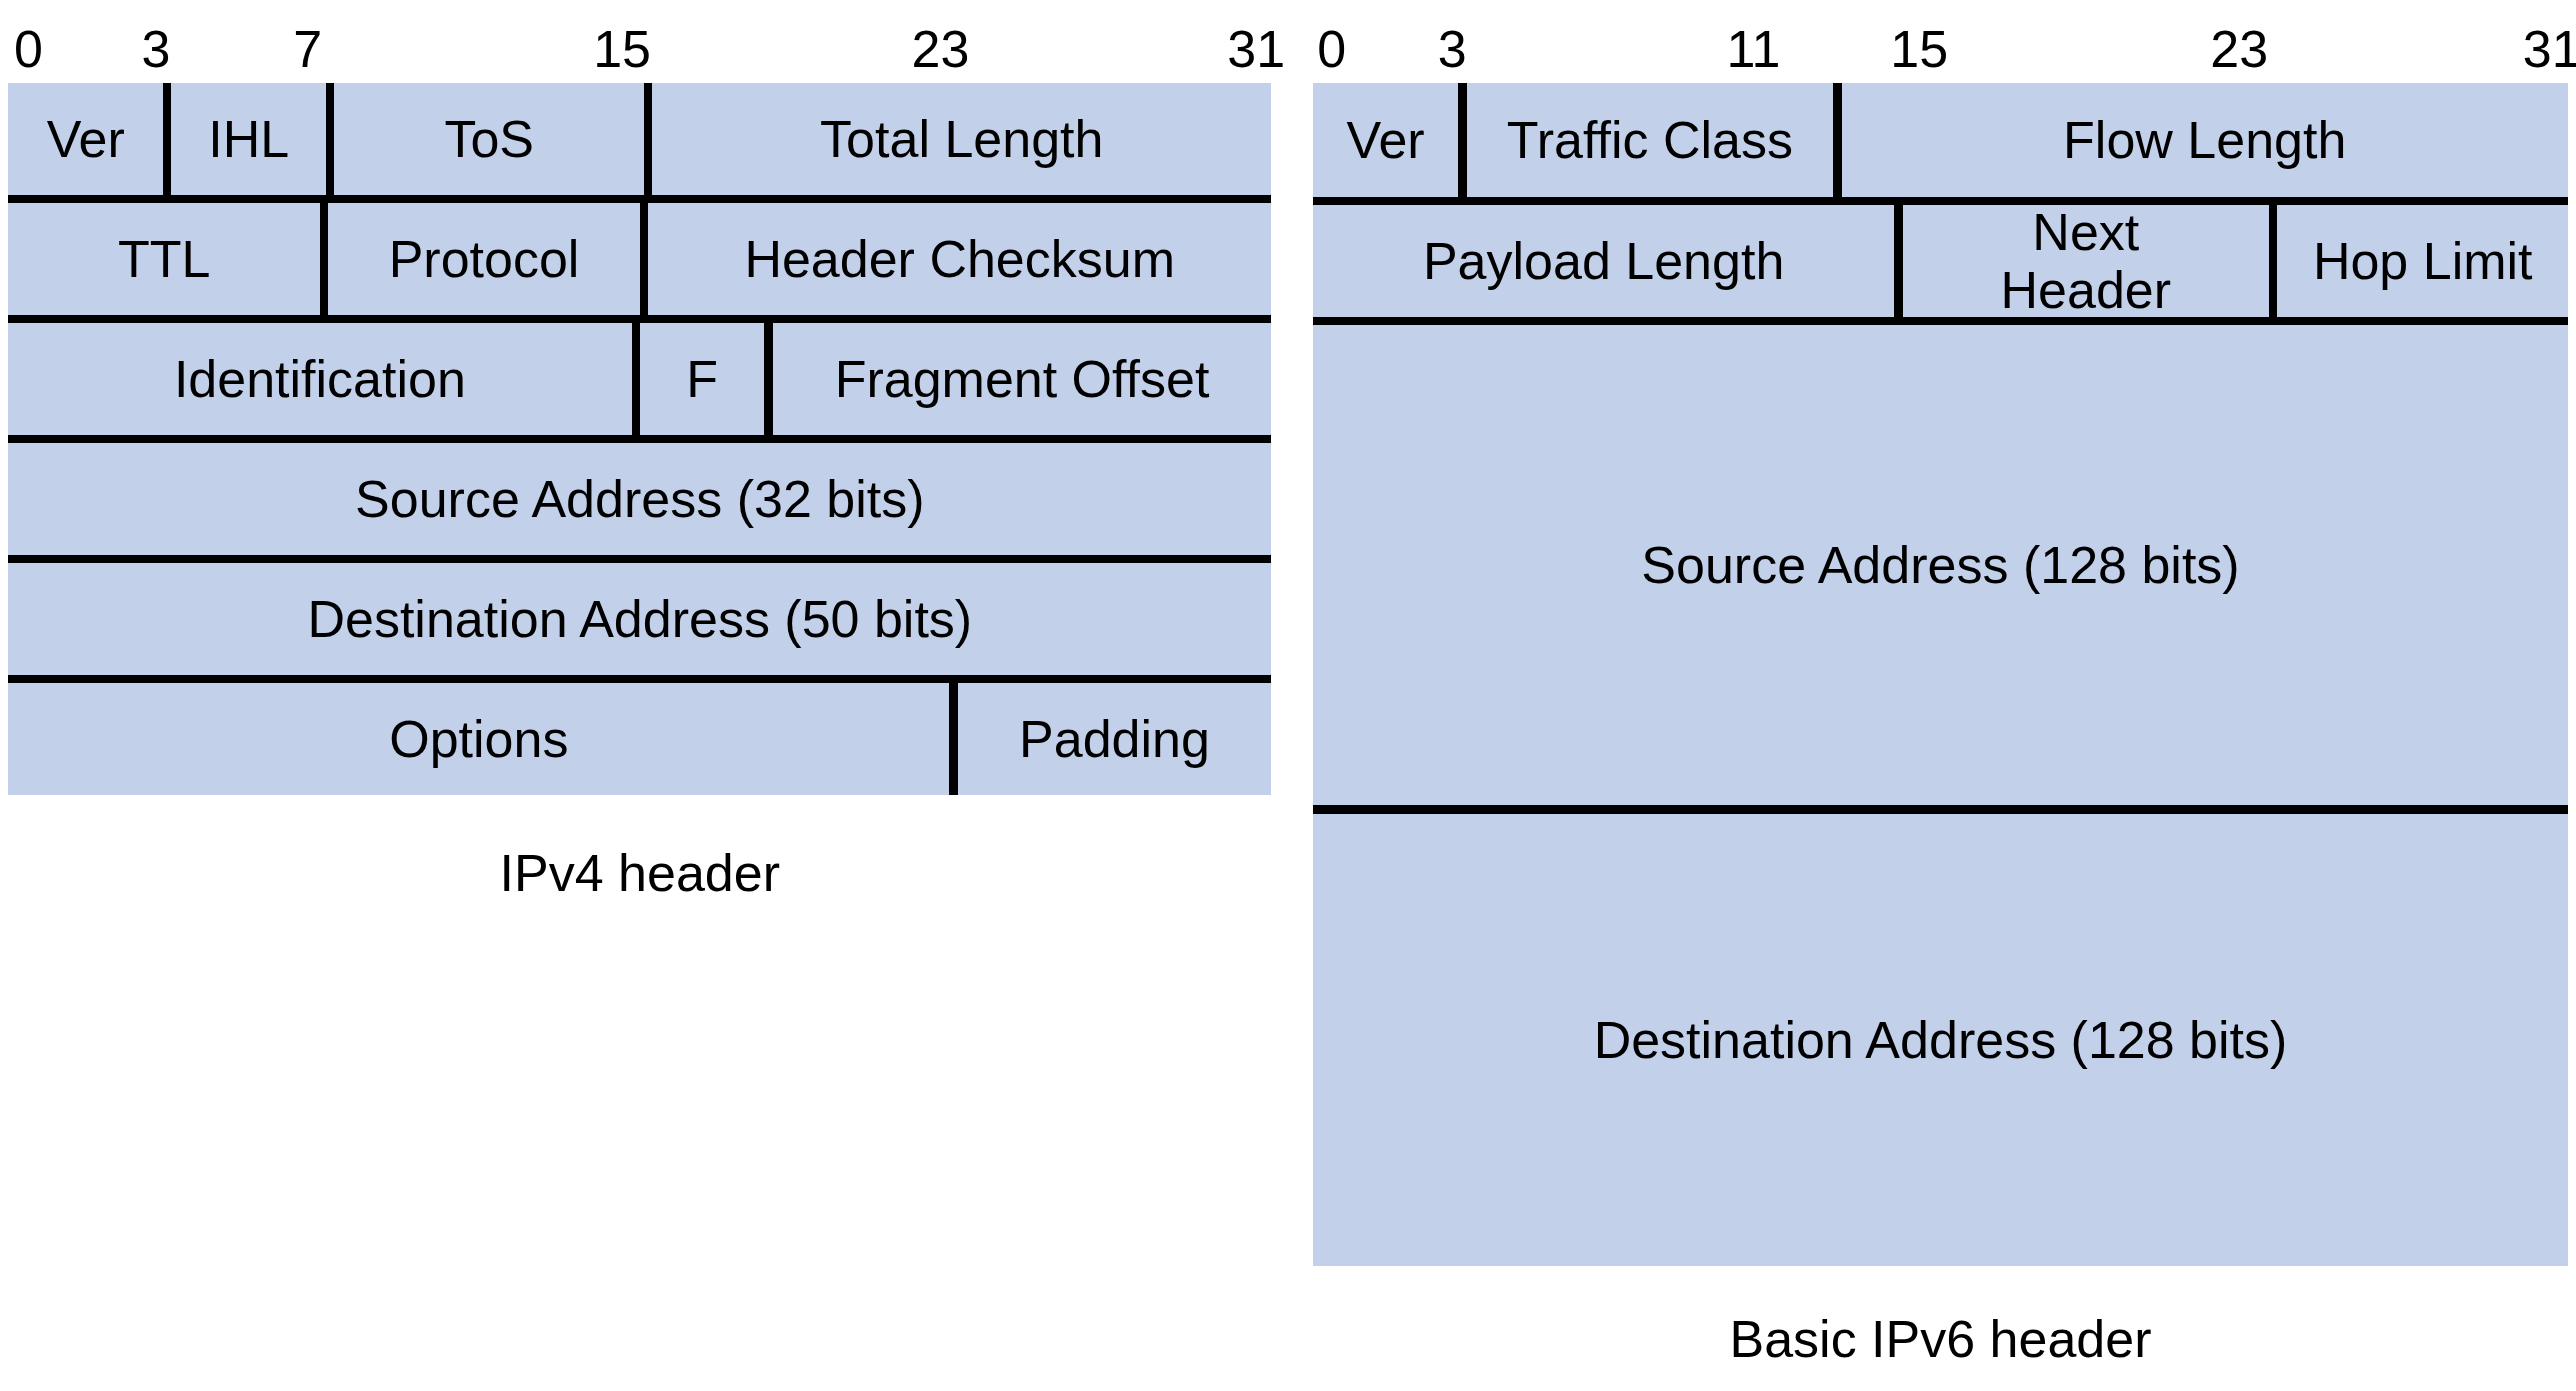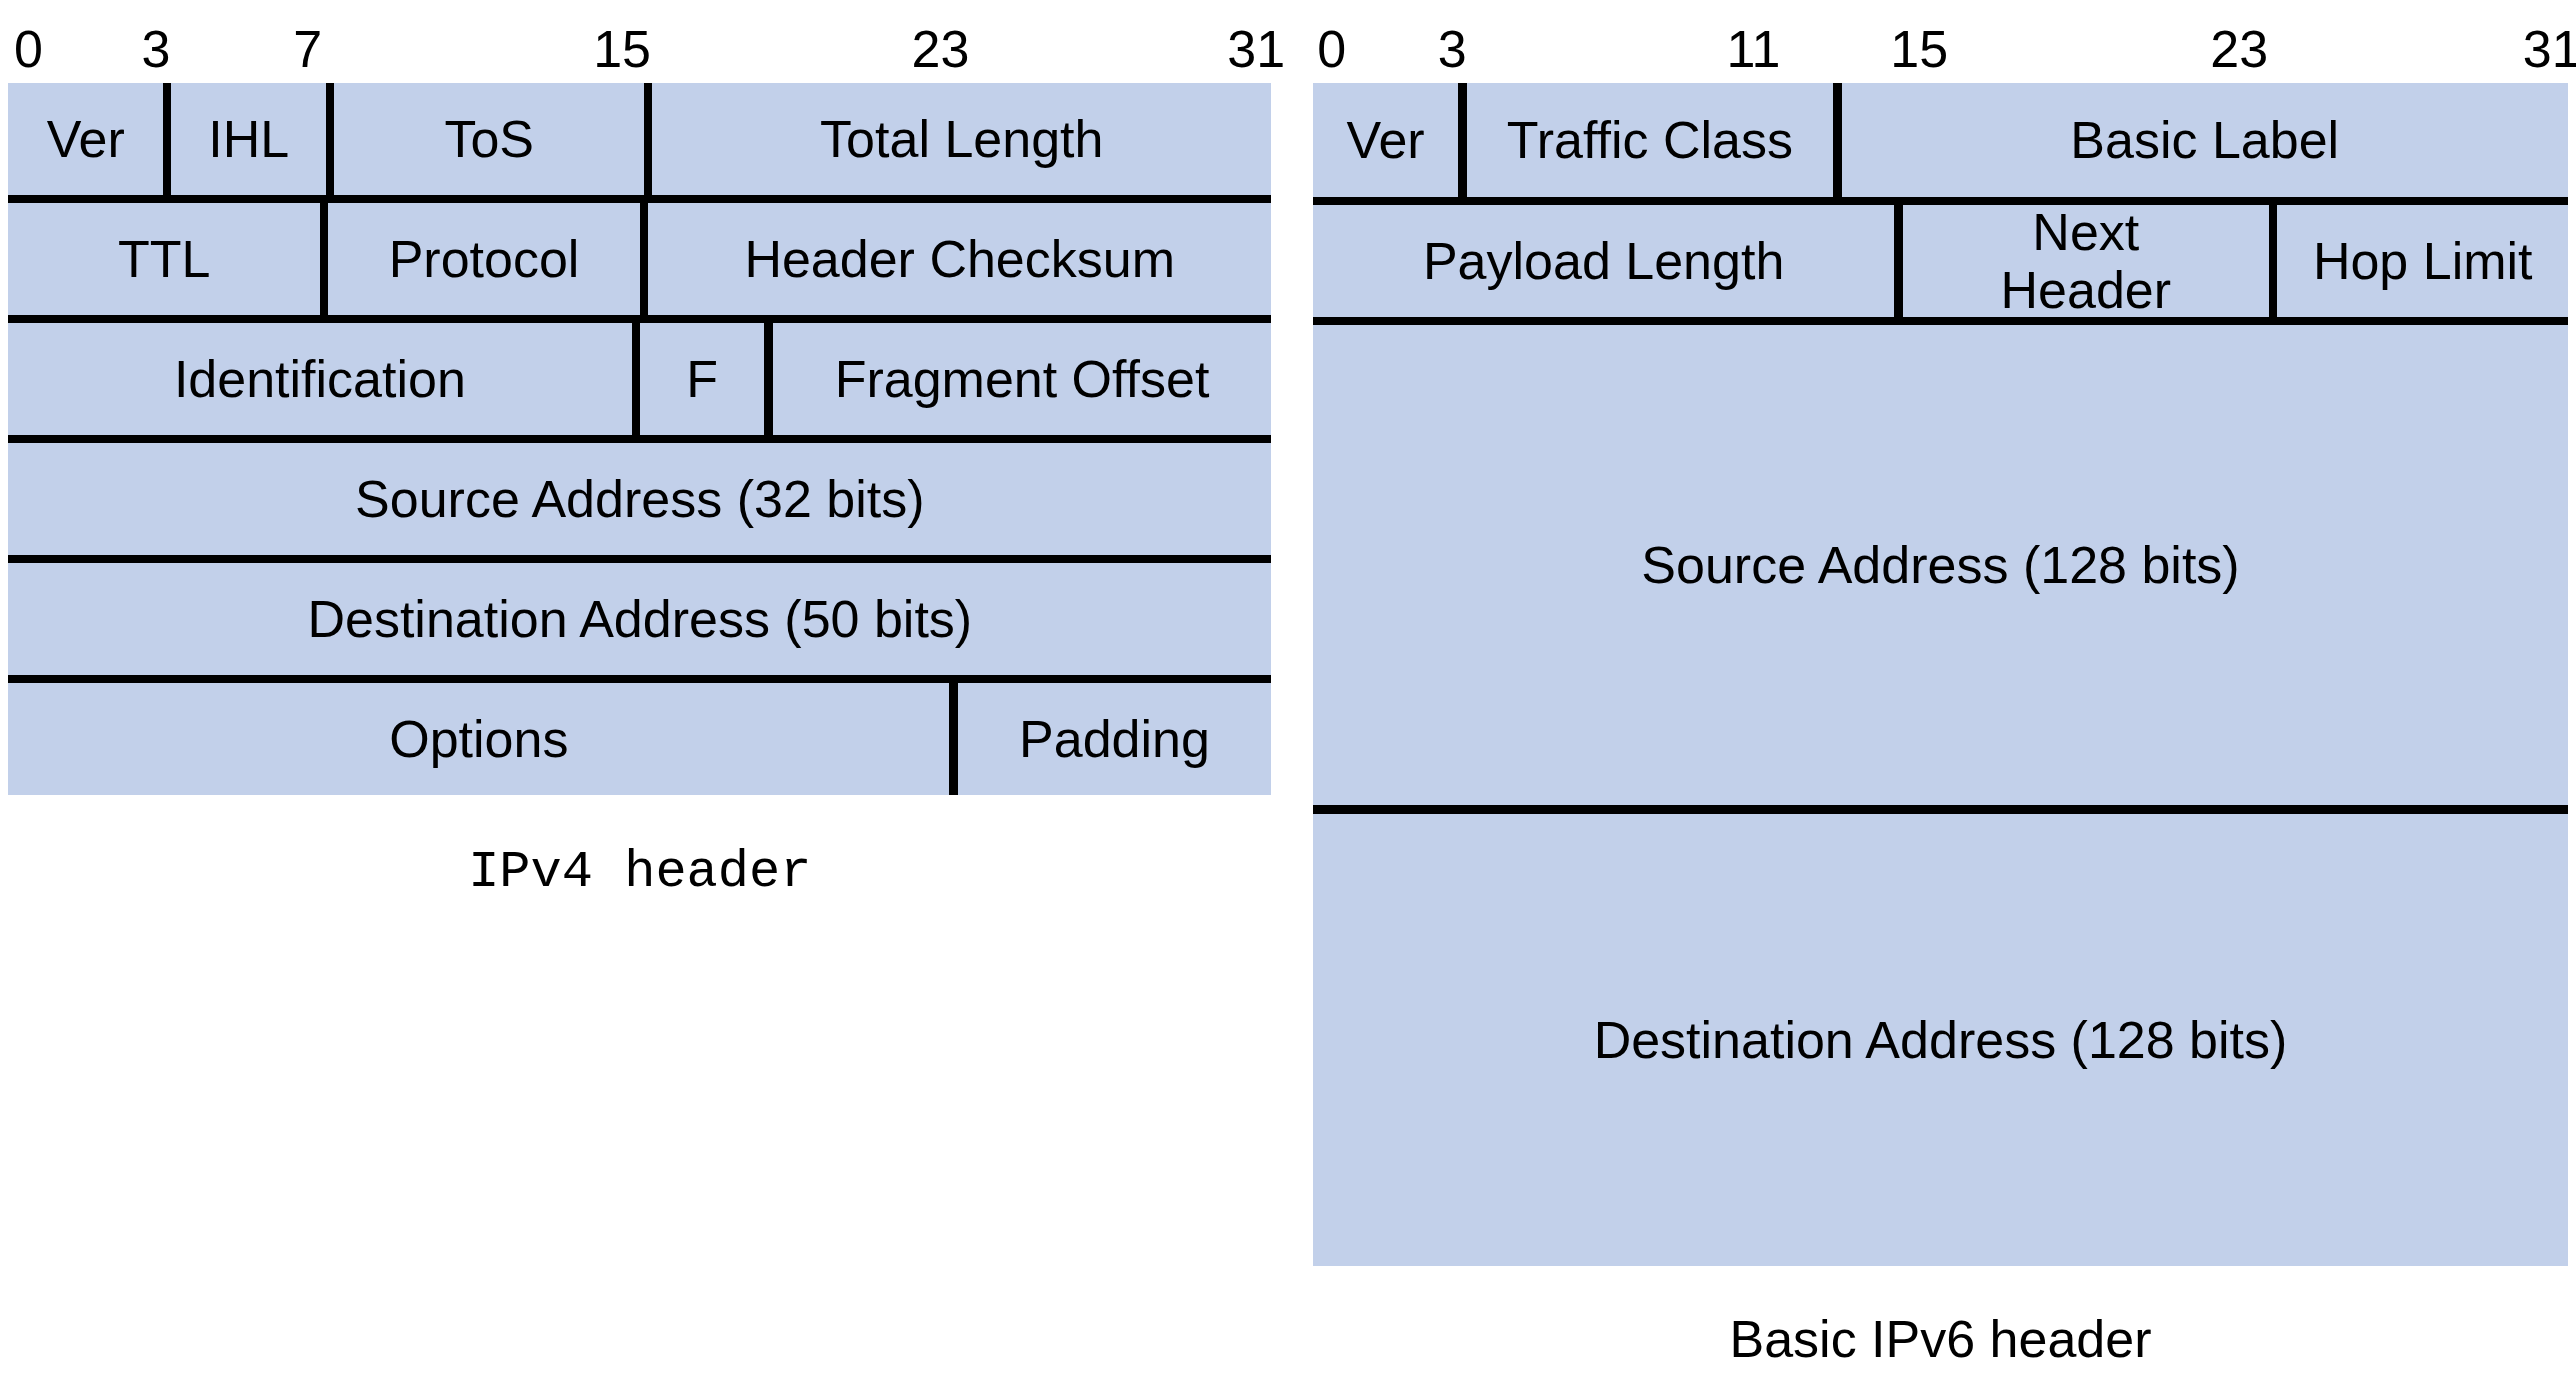--- a/index.html
+++ b/index.html
@@ -36,21 +36,21 @@
     font-size:52px;line-height:65px;white-space:nowrap;
   }
   
   .caption{
     position:absolute;text-align:center;font-size:52px;line-height:1;
   }
 
   
   #ipv4-ruler{left:8.3px;top:16.6px;width:1263px;}
   #ipv4-table{left:8.3px;top:83px;width:1263px;height:712px;}
-  #ipv4-caption{left:8.3px;top:847px;width:1263px;font-family:Liberation Mono, monospace;}
+  #ipv4-caption{left:8.3px;top:847px;width:1263px;}
   #ipv4-table .row{flex:1;}
 
   
   #ipv6-ruler{left:1313px;top:16.6px;width:1255px;}
   #ipv6-table{left:1313px;top:83px;width:1255px;height:1183px;}
   #ipv6-caption{left:1313px;top:1313px;width:1255px;}
 </style>
 </head>
 <body>
 
@@ -100,21 +100,21 @@
   <span style="left:35.1%">11</span>
   <span style="left:48.3%">15</span>
   <span style="left:73.8%">23</span>
   <span style="left:98.7%">31</span>
 </div>
 
 <div class="bittable" id="ipv6-table">
   <div class="row" style="flex:135 0 0">
     <div class="cell" style="flex:4">Ver</div>
     <div class="cell wrap" style="flex:8">Traffic Class</div>
-    <div class="cell" style="flex:20">Basic Label</div>
+    <div class="cell" style="flex:20">Flow Length</div>
   </div>
   <div class="row" style="flex:132 0 0">
     <div class="cell" style="flex:16">Payload Length</div>
     <div class="cell wrap" style="flex:8">Next Header</div>
     <div class="cell" style="flex:8">Hop Limit</div>
   </div>
   <div class="row" style="flex:568 0 0">
     <div class="cell" style="flex:32">Source Address (128 bits)</div>
   </div>
   <div class="row" style="flex:535 0 0">

